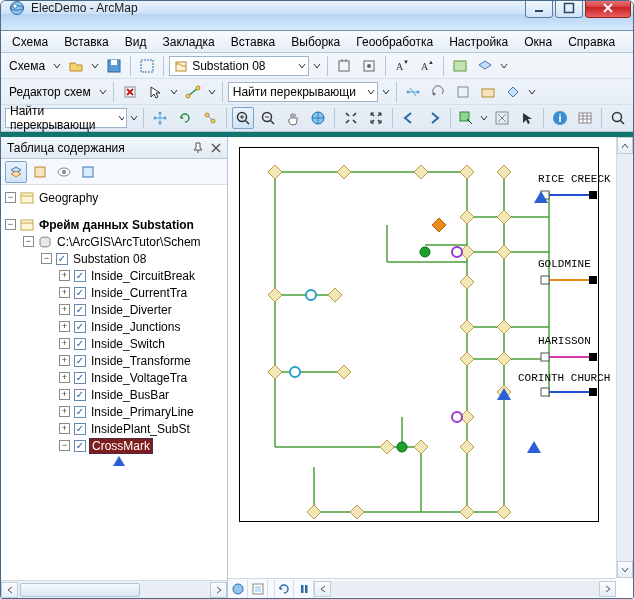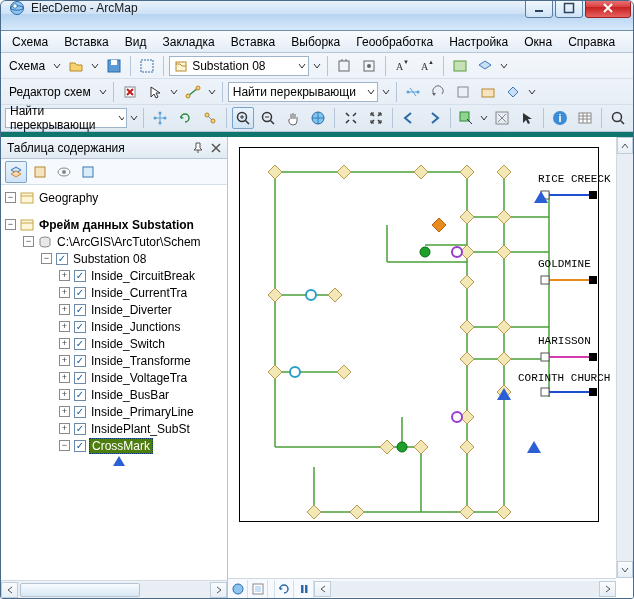--- a/index.html
+++ b/index.html
@@ -35,21 +35,21 @@
   .toc-body { flex:1; overflow:auto; padding:4px 0; }
   .tree { white-space:nowrap; }
   .row { display:flex; align-items:center; height:17px; padding-right:4px; }
   .indent { display:inline-block; height:1px; }
   .twist { width:11px; height:11px; border:1px solid #8a8a8a; background:#fff; display:flex; align-items:center; justify-content:center; margin-right:4px; font-size:9px; line-height:9px; color:#444; }
   .cb { width:12px; height:12px; border:1px solid #6b8aaa; background:#fff; margin-right:3px; display:flex; align-items:center; justify-content:center; }
   .cb.chk::after { content:"✓"; font-size:10px; color:#1a5fa0; line-height:10px; }
   .nicon { width:14px; height:14px; margin-right:3px; display:flex; align-items:center; justify-content:center; }
   .nlabel { padding:0 2px; }
   .nlabel.bold { font-weight:bold; }
-  .nlabel.sel { background:#4d7c0f; color:#fff; border:1px dotted #0a3d75; padding:0 2px; }
+  .nlabel.sel { background:#7f1d1d; color:#fff; border:1px dotted #0a3d75; padding:0 2px; }
   .sym-tri { width:0; height:0; border-left:6px solid transparent; border-right:6px solid transparent; border-bottom:10px solid #2b5fd6; margin-left:112px; margin-top:2px; }
   .hscroll { height:18px; border-top:1px solid #d0d8e0; background:#f0f4f8; display:flex; align-items:center; }
   .hscroll .arrow { width:17px; height:16px; border:1px solid #c0ccd8; background:linear-gradient(#fafcfe,#e6eef6); display:flex; align-items:center; justify-content:center; }
   .hscroll .track { flex:1; height:16px; background:#e8eef4; position:relative; }
   .hscroll .thumb { position:absolute; left:2px; top:1px; width:120px; height:14px; background:linear-gradient(#f7fbff,#d9e7f3); border:1px solid #b2c4d6; border-radius:2px; }
   
   .maparea { flex:1; display:flex; flex-direction:column; position:relative; background:#fff; }
   .canvas { flex:1; position:relative; overflow:hidden; }
   .frame { position:absolute; left:11px; top:10px; width:360px; height:375px; border:1px solid #000; background:#fff; }
   .mapscroll { position:absolute; right:0; top:0; bottom:20px; width:17px; background:#f0f4f8; border-left:1px solid #d0d8e0; display:flex; flex-direction:column; }

